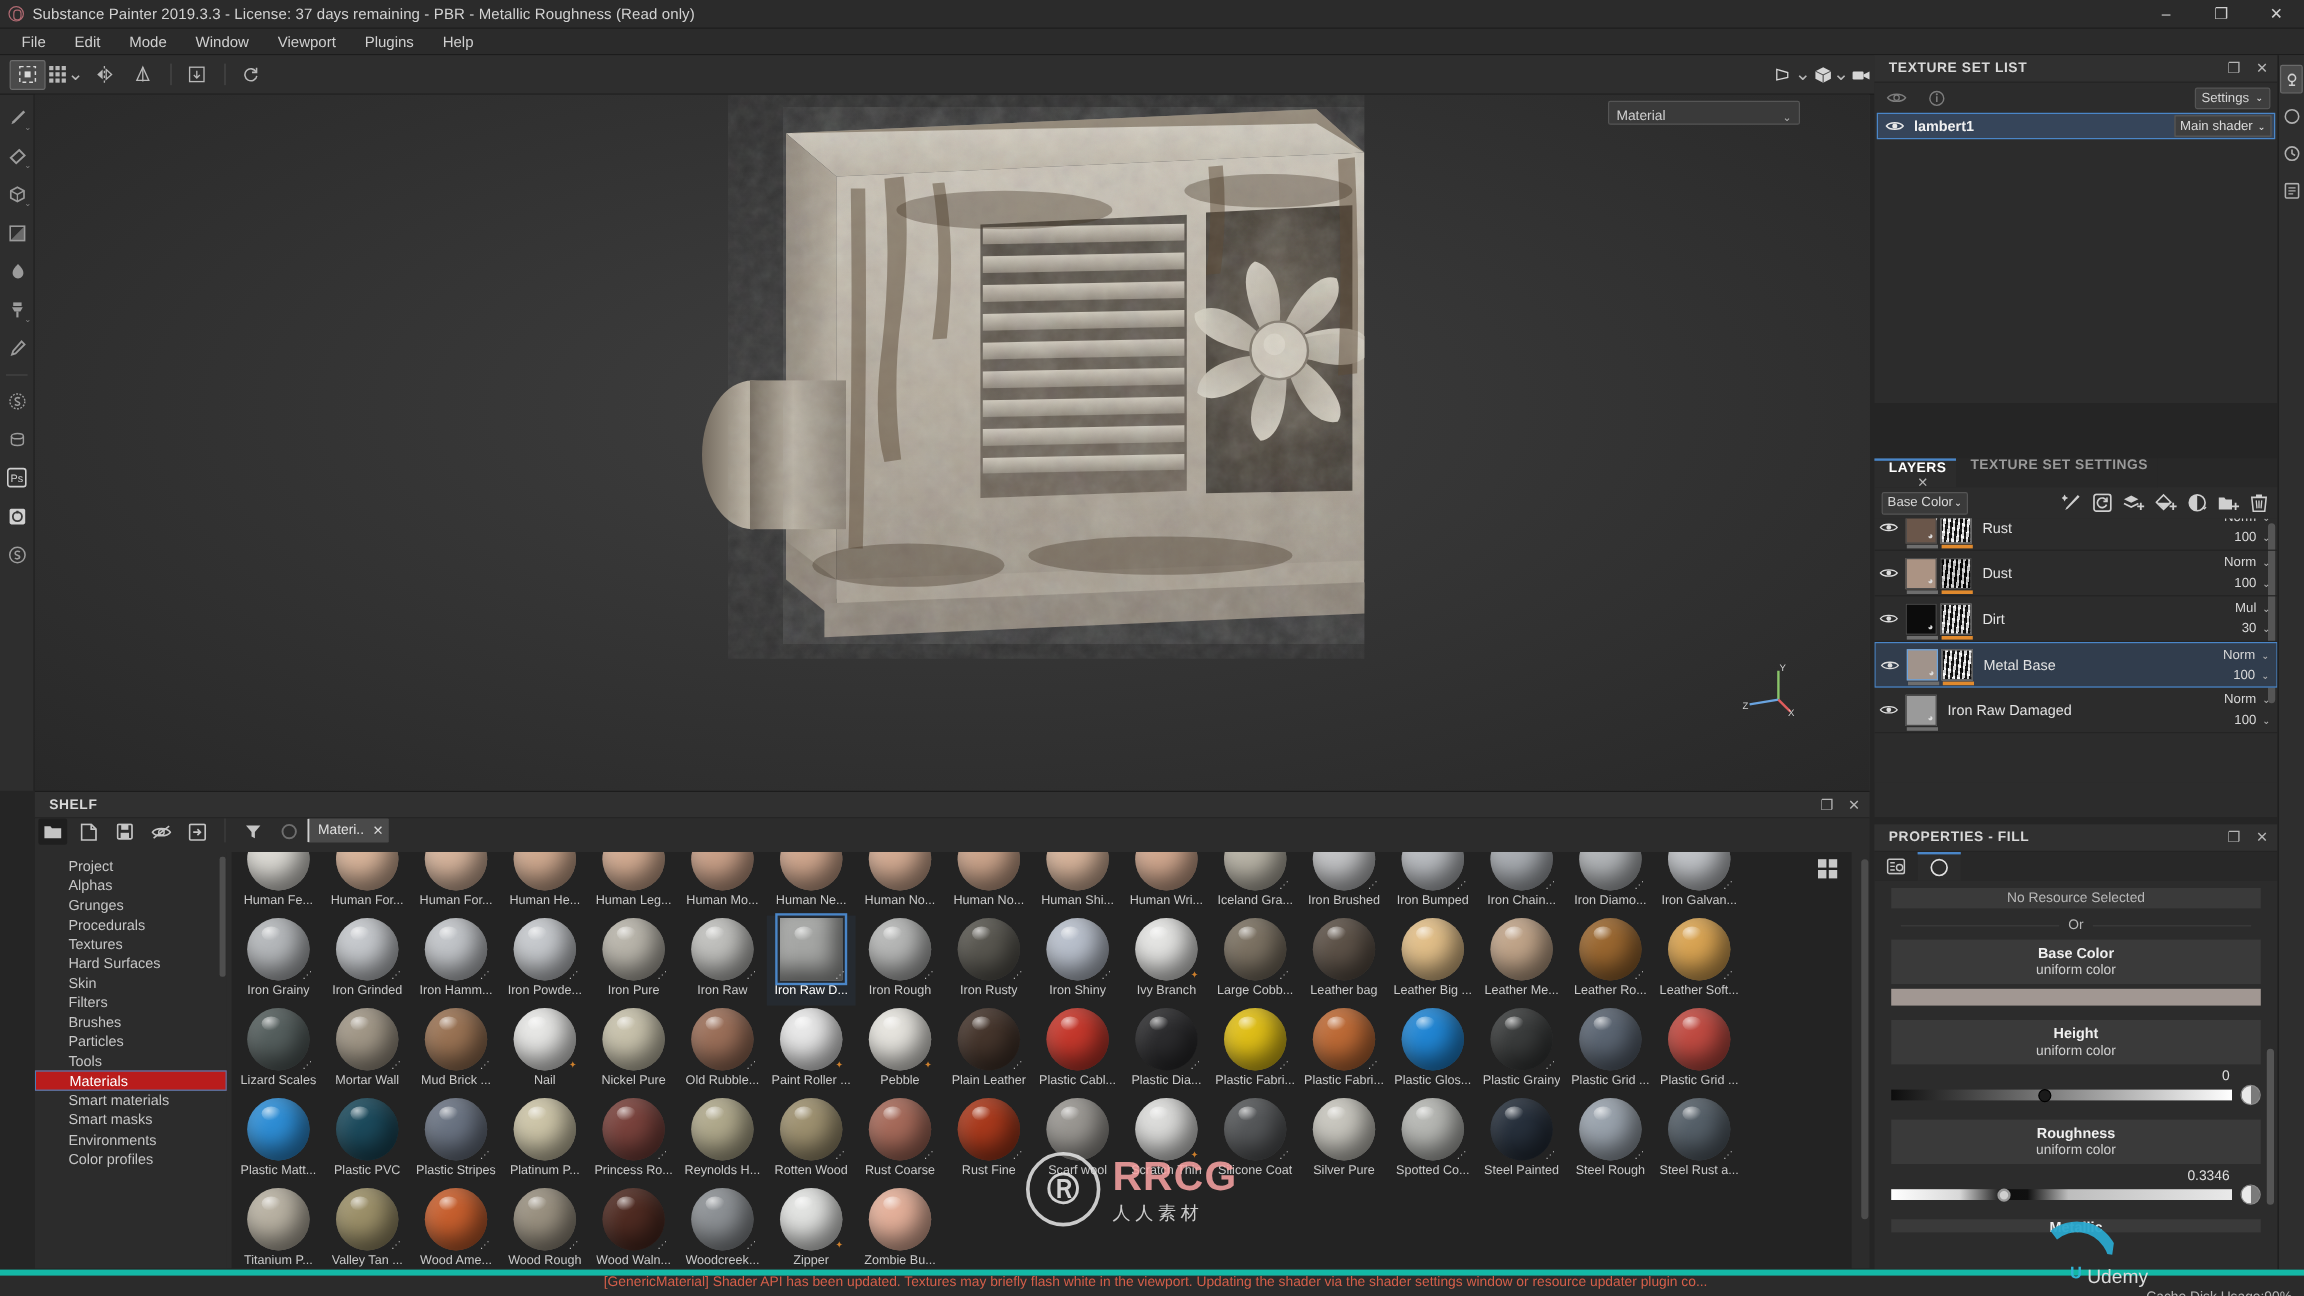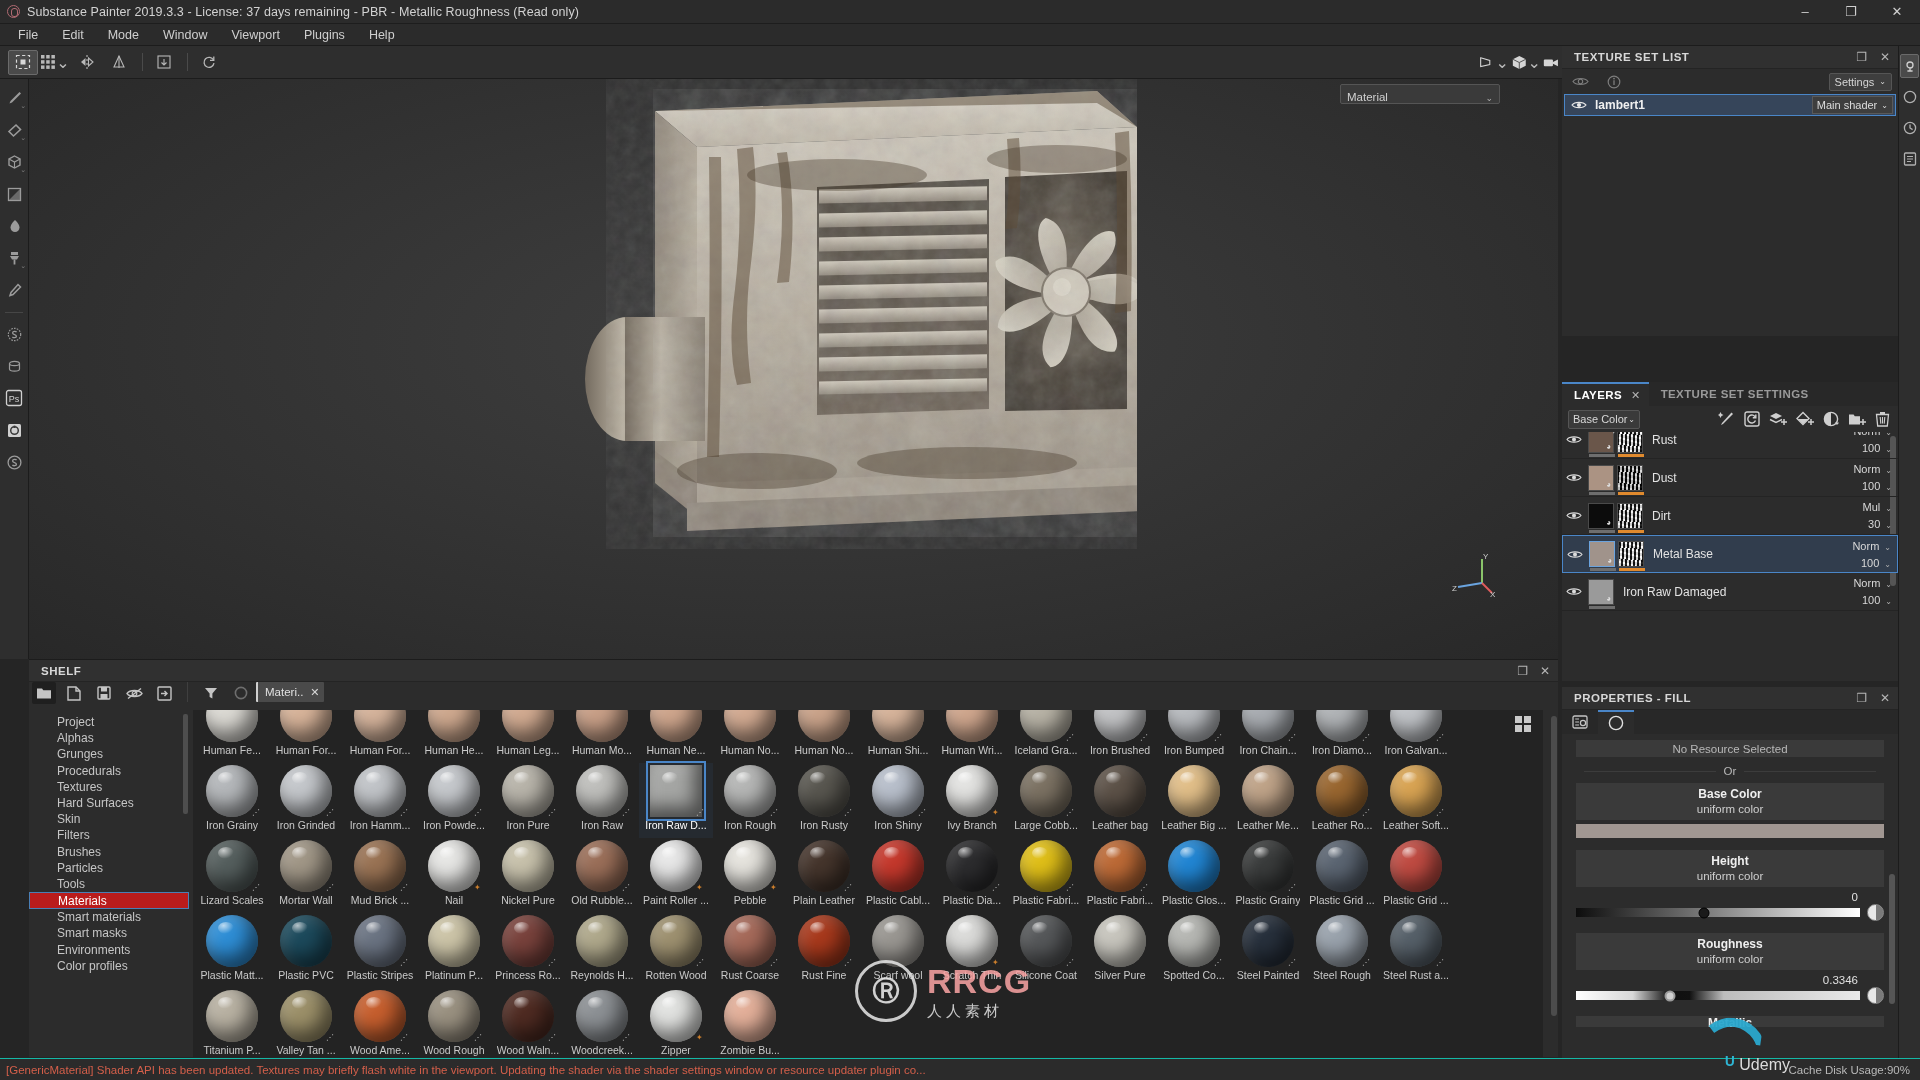--- a/index.html
+++ b/index.html
@@ -238,20 +238,21 @@
     color: #dcdcdc; margin-right: 2px;
   }
 
   
   #layers { right: 22px; top: 382px; width: 336px; height: 299px; }
   .tabs-row { height: 24px; display: flex; align-items: stretch; background: #282828; }
   .ptab {
     display: flex; align-items: center; padding: 0 8px 0 12px;
     font-size: 11.5px; font-weight: bold; color: #9a9a9a; letter-spacing: .4px;
     background: #282828;
+    flex-direction: column;
   }
   .ptab.active { background: #2c2c2c; color: #ffffff; border-top: 2px solid #4a86c8; }
   .ptab .xc { margin-left: 9px; font-size: 11px; color: #b5b5b5; font-weight: normal; }
   .lyr-toolbar {
     height: 26px; display: flex; align-items: center; padding: 0 8px 0 6px;
     background: #2c2c2c;
   }
   .chan-sel {
     width: 72px; height: 19px; background: #3a3a3a; border: 1px solid #555;
     display: flex; align-items: center; padding: 0 4px; font-size: 11px;
@@ -359,22 +360,22 @@
   }
   .rrbtn {
     width: 19px; height: 24px; margin-bottom: 7px; color: #b0b0b0;
     display: flex; align-items: center; justify-content: center;
   }
   .rrbtn.on { background: #4a4a4a; border: 1px solid #6a6a6a; border-radius: 2px; }
 
   
   .statusbar {
     position: absolute; left: 0; bottom: 0; width: 1920px; height: 22px;
-    background: #2b2b2b; border-top: 1px solid #14b8a6;
-    display: flex; align-items: center; padding-left: 6px;
+    background: #2b2b2b; border-top: 5px solid #14b8a6;
+    display: flex; align-items: center; padding-left: 6px; flex-direction: column;
   }
   .status-msg { font-size: 11.5px; color: #d45f4a; }
   .status-right {
     margin-left: auto; display: flex; align-items: center;
     padding-right: 10px; gap: 0; font-size: 11.5px; color: #b8b8b8;
   }
   .udemy {
     position: absolute; right: 130px; bottom: 4px;
     display: flex; align-items: center; gap: 5px;
   }

